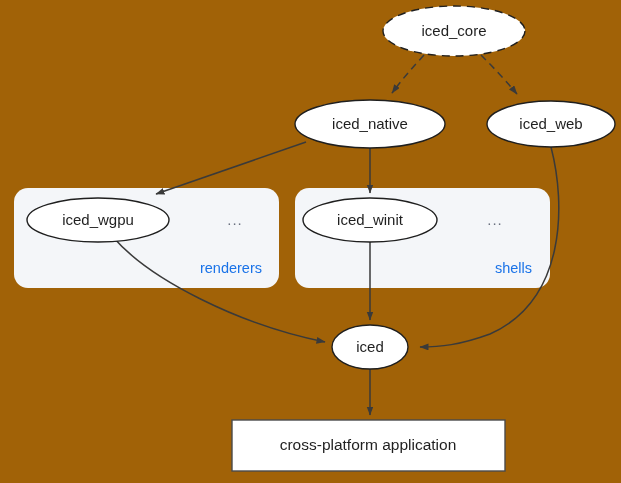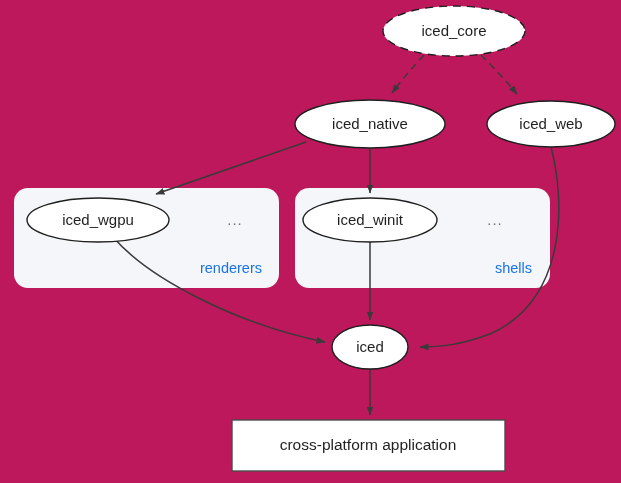--- a/index.html
+++ b/index.html
@@ -7,21 +7,21 @@
     padding: 0;
     background: #ffffff;
   }
   body {
     font-family: "Liberation Sans", sans-serif;
   }
   #diagram-root {
     position: relative;
     width: 621px;
     height: 483px;
-    background: #be185d;
+    background: #a16207;
     overflow: hidden;
   }
   #diagram-svg {
     position: absolute;
     top: 0;
     left: 0;
     width: 621px;
     height: 483px;
     display: block;
   }

